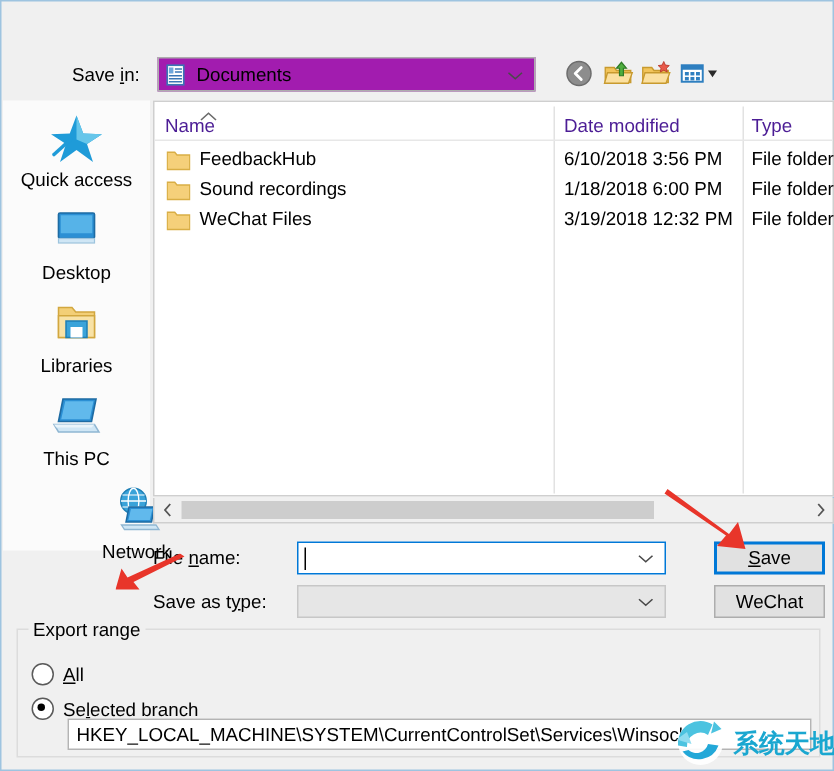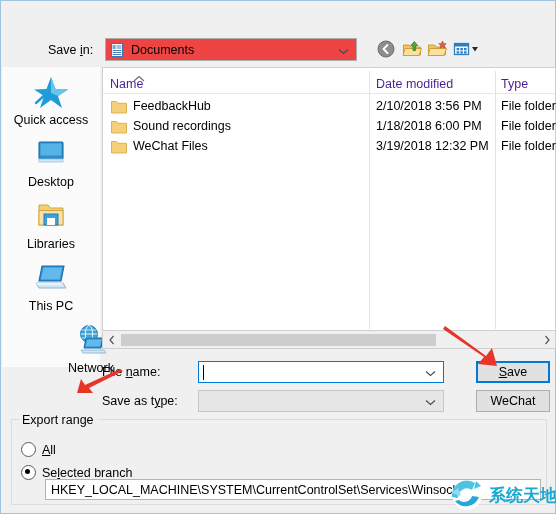--- a/index.html
+++ b/index.html
@@ -42,21 +42,21 @@
   .close-btn svg { display: block; }
 
   
   .savein-label {
     position: absolute; left: 47px; top: 42px;
     font-size: 12.5px; color: #000;
   }
   .savein-combo {
     position: absolute; left: 104px; top: 37px;
     width: 252px; height: 23px;
-    background: #ef4444;
+    background: #a21caf;
     border: 1px solid #adadad;
     box-sizing: border-box;
     display: flex; align-items: center;
   }
   .docicon {
     width: 16px; height: 16px; margin-left: 3px; margin-right: 6px;
     position: relative; flex: none;
   }
   .savein-text { font-size: 12.5px; color: #000; }
   .combo-caret {
@@ -374,21 +374,21 @@
   <div class="colsep" style="left:494px;"></div>
   <div class="headsep"></div>
 
   <div class="row" style="left:102px; top:96px; width:452px;">
     <span class="folder-icon" style="left:8px; top:3px;">
       <svg width="16" height="14" viewBox="0 0 16 14">
         <path d="M0.5 1.5 L5.5 1.5 L7 3.3 L15.5 3.3 L15.5 13 L0.5 13 Z" fill="#f5d07a" stroke="#d9ae45" stroke-width="0.9"></path>
       </svg>
     </span>
     <span class="cell" style="left:30px; top:2px;">FeedbackHub</span>
-    <span class="cell" style="left:273px; top:2px;">2/10/2018 3:56 PM</span>
+    <span class="cell" style="left:273px; top:2px;">6/10/2018 3:56 PM</span>
     <span class="cell" style="left:398px; top:2px;">File folder</span>
   </div>
 
   <div class="row" style="left:102px; top:116px; width:452px;">
     <span class="folder-icon" style="left:8px; top:3px;">
       <svg width="16" height="14" viewBox="0 0 16 14">
         <path d="M0.5 1.5 L5.5 1.5 L7 3.3 L15.5 3.3 L15.5 13 L0.5 13 Z" fill="#f5d07a" stroke="#d9ae45" stroke-width="0.9"></path>
       </svg>
     </span>
     <span class="cell" style="left:30px; top:2px;">Sound recordings</span>

